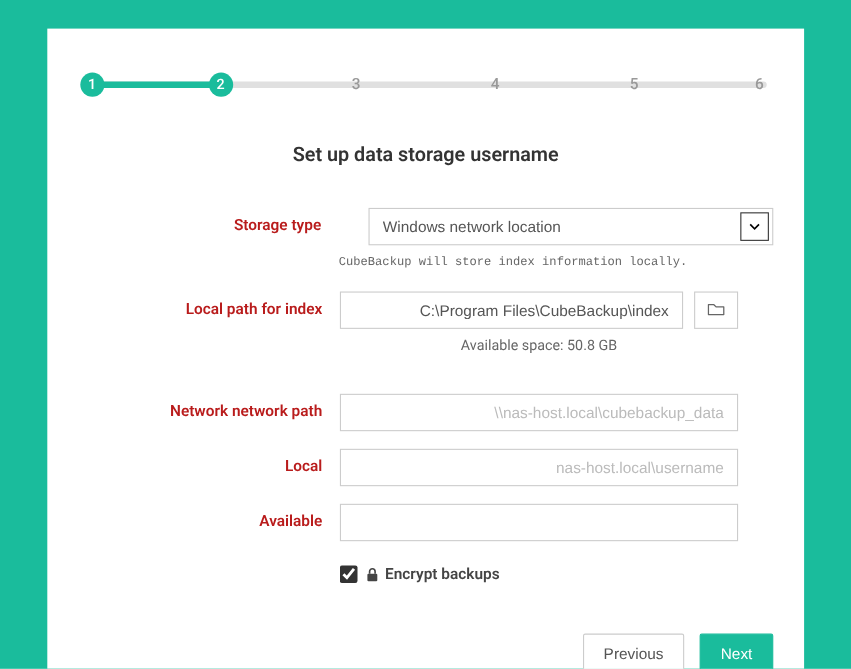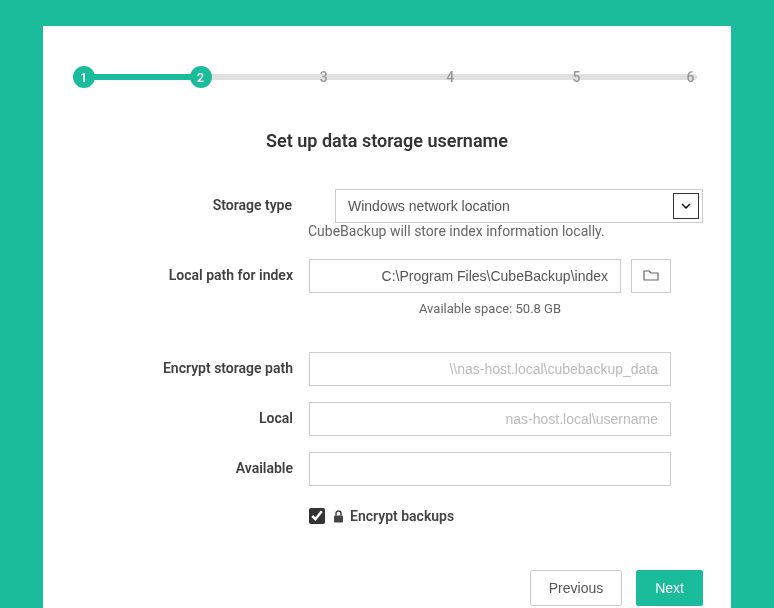--- a/index.html
+++ b/index.html
@@ -88,21 +88,21 @@
       display: flex;
       align-items: flex-start;
       margin-bottom: 16px;
     }
     .label-col {
       width: 238px;
       text-align: right;
       padding-right: 16px;
       font-size: 14px;
       font-weight: 600;
-      color: #404040;
+      color: #b91c1c;
       padding-top: 8px;
     }
     .field-col {
       flex: 1;
       max-width: 362px;
     }
     .field-col-wide {
       flex: 1;
     }
     .select-wrap {
@@ -131,23 +131,25 @@
       display: flex;
       align-items: center;
       justify-content: center;
       pointer-events: none;
     }
     .select-arrow svg {
       width: 12px;
       height: 12px;
     }
     .hint {
-      font-size: 14px;
+      font-size: 11px;
       color: #666;
+      margin-top: 10px;
       margin-bottom: 4px;
+      font-family: Liberation Mono, monospace;
     }
     .input {
       width: 100%;
       height: 34px;
       border: 1px solid #ccc;
       padding: 0 12px;
       font-size: 14px;
       color: #555;
       background: #fff;
       text-align: right;
@@ -278,21 +280,21 @@
           </span>
         </button>
       </div>
       <div class="avail">Available space: 50.8 GB</div>
     </div>
   </div>
 
   <div class="spacer"></div>
 
   <div class="form-row">
-    <div class="label-col">Encrypt storage path</div>
+    <div class="label-col">Network network path</div>
     <div class="field-col">
       <input class="input" type="text" placeholder="\\nas-host.local\cubebackup_data" style="">
     </div>
   </div>
 
   <div class="form-row">
     <div class="label-col">Local</div>
     <div class="field-col">
       <input class="input" type="text" placeholder="nas-host.local\username" style="">
     </div>

